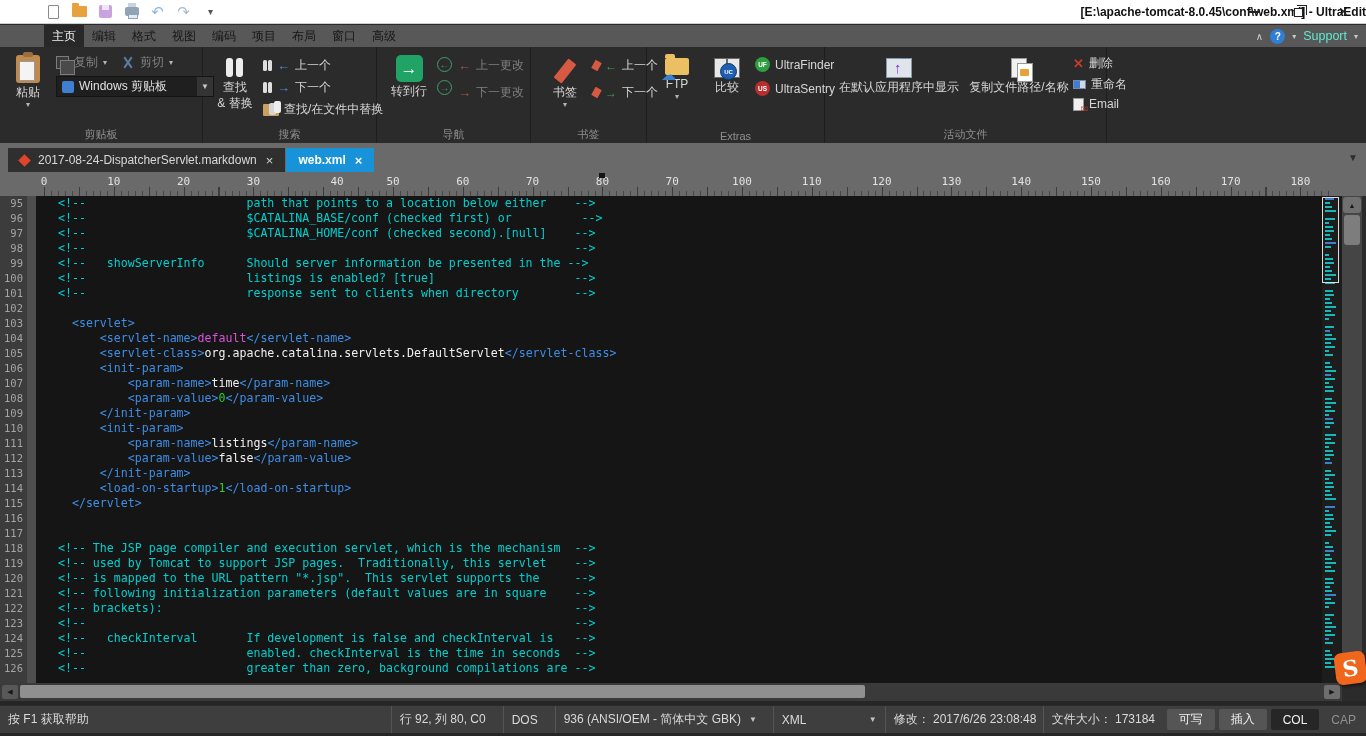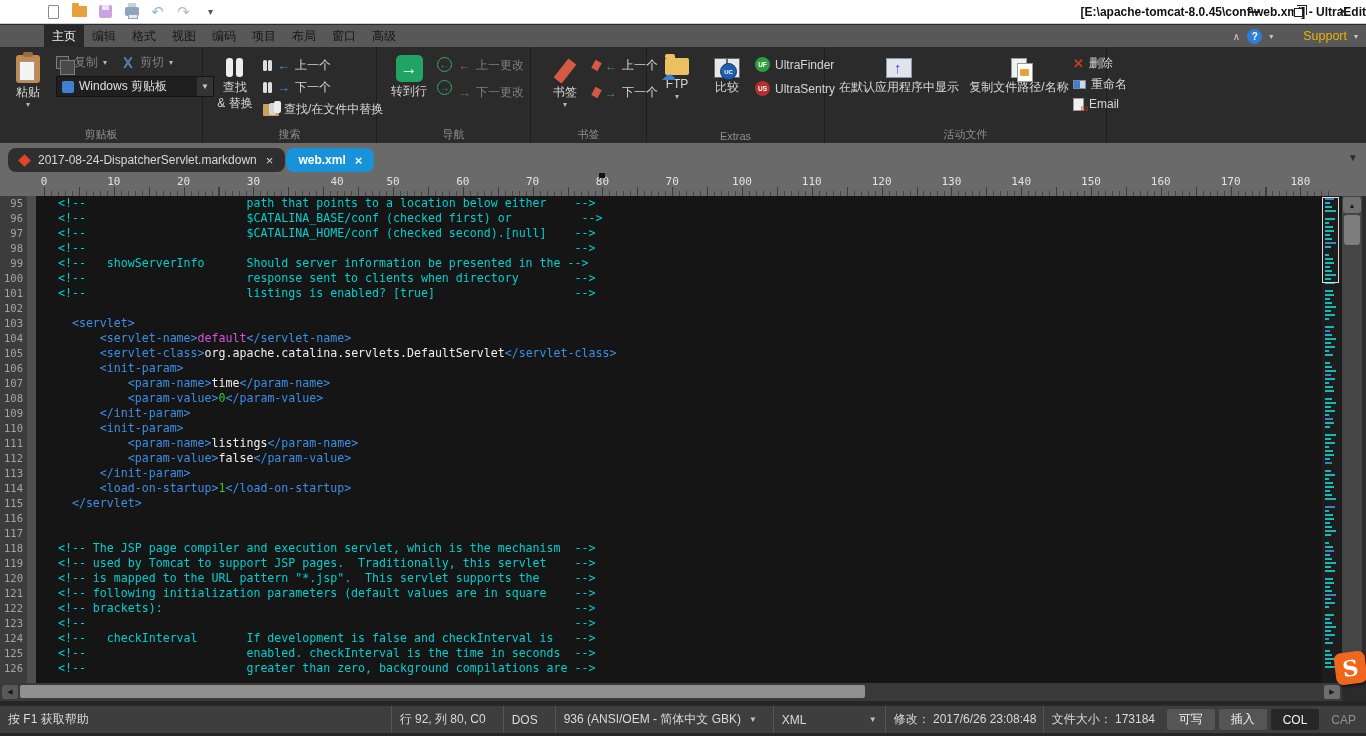--- a/index.html
+++ b/index.html
@@ -34,21 +34,21 @@
   
   #ribbontabs { position:absolute; left:0; top:25px; width:1366px; height:22px; background:#585858; display:flex; align-items:stretch; }
   #rtabs-inner { display:flex; margin-left:44px; }
   .rtab { padding:0 8px; font-size:12px; line-height:22px; color:#161616; cursor:default; }
   .rtab.active { background:#282828; color:#f2f2f2; }
   #ribbon-right { position:absolute; right:8px; top:0; height:22px; display:flex; align-items:center; gap:7px; }
   .collapse-caret { color:#cfcfcf; font-size:10px; }
   .help-badge { width:15px; height:15px; border-radius:50%; background:#2f7fd4; color:#fff; font-size:10px; font-weight:bold;
                 display:flex; align-items:center; justify-content:center; }
   .mini-dd { color:#c8c8c8; font-size:8px; }
-  .support-label { color:#eab308; font-size:12.5px;margin-left:23px; }
+  .support-label { color:#5eead4; font-size:12.5px; }
 
   
   #ribbon { position:absolute; left:0; top:47px; width:1366px; height:96px; background:#2b2b2b; display:flex; }
   .grp { position:relative; height:96px; border-right:1px solid #1e1e1e; }
   .grp-label { position:absolute; bottom:1px; left:0; width:100%; text-align:center; color:#8f8f8f; font-size:11px; }
   .grp-body { position:absolute; left:0; top:3px; right:0; bottom:16px; display:flex; padding:2px 6px; gap:6px; }
   .rbig { display:flex; flex-direction:column; align-items:center; justify-content:flex-start; padding-top:3px; gap:3px; min-width:44px; }
   .rbig .lbl { font-size:12px; color:#d6d6d6; line-height:13px; text-align:center; white-space:nowrap; }
   .dd8 { font-size:8px; color:#b5b5b5; line-height:6px; }
   .rcol { display:flex; flex-direction:column; justify-content:flex-start; gap:5px; padding-top:5px; }
@@ -110,21 +110,21 @@
   .ico-delete { color:#c43c2c; font-size:13px; font-weight:bold; line-height:1; }
   .ico-rename { position:relative; width:13px; height:9px; background:#cfd8e2; border:1px solid #7788aa; }
   .ico-rename:before { content:""; position:absolute; left:0; top:0; width:6px; height:100%; background:#3f7fd0; }
   .ico-email { position:relative; width:11px; height:13px; background:#f0f0f0; border:1px solid #999; }
   .ico-email:after { content:"✉"; position:absolute; right:-5px; bottom:-4px; color:#b04030; font-size:9px; line-height:1; }
 
   
   #tabstrip { position:absolute; left:0; top:143px; width:1366px; height:29px; background:#6a6a6a; }
   #filetabs { position:absolute; left:8px; bottom:0; display:flex; height:24px; }
   .ftab { display:flex; align-items:center; gap:9px; padding:0 12px; background:#2f2f2f; color:#d8d8d8;
-          font-size:12px; margin-right:1px;border-radius:8px; }
+          font-size:12px; margin-right:1px; }
   .ftab.active { background:#1892d8; color:#ffffff; font-weight:bold; }
   .diamond { width:9px; height:9px; background:#e0452c; transform:rotate(45deg); display:inline-block; }
   .ftab-close { font-size:13px; line-height:1; opacity:.95; }
   #tabstrip-dd { position:absolute; right:8px; top:9px; color:#2d2d2d; font-size:10px; }
 
   
   #ruler { position:absolute; left:0; top:172px; width:1366px; height:24px; background:#6a6a6a; overflow:hidden;
            font-family:"DejaVu Sans Mono", monospace; }
   .rnum { position:absolute; top:3px; transform:translateX(-50%); font-size:11px; color:#e2e2e2; }
   #ruler-ticks { position:absolute; left:44px; top:0; width:1290px; height:24px;
@@ -484,22 +484,22 @@
         <div class="lnum">125</div>
         <div class="lnum">126</div>
       </div>
     <div id="foldstrip"></div>
     <div id="code">
         <div class="cline"><span class="tk-cm">  &lt;!--                       path that points to a location below either    --&gt;</span></div>
         <div class="cline"><span class="tk-cm">  &lt;!--                       $CATALINA_BASE/conf (checked first) or          --&gt;</span></div>
         <div class="cline"><span class="tk-cm">  &lt;!--                       $CATALINA_HOME/conf (checked second).[null]    --&gt;</span></div>
         <div class="cline"><span class="tk-cm">  &lt;!--                                                                      --&gt;</span></div>
         <div class="cline"><span class="tk-cm">  &lt;!--   showServerInfo      Should server information be presented in the --&gt;</span></div>
+        <div class="cline"><span class="tk-cm">  &lt;!--                       listings is enabled? [true]                    --&gt;</span></div>
         <div class="cline"><span class="tk-cm">  &lt;!--                       response sent to clients when directory        --&gt;</span></div>
-        <div class="cline"><span class="tk-cm">  &lt;!--                       listings is enabled? [true]                    --&gt;</span></div>
         <div class="cline"></div>
         <div class="cline"><span class="tk-tag">    &lt;servlet&gt;</span></div>
         <div class="cline"><span class="tk-tag">        &lt;servlet-name&gt;</span><span class="tk-kw">default</span><span class="tk-tag">&lt;/servlet-name&gt;</span></div>
         <div class="cline"><span class="tk-tag">        &lt;servlet-class&gt;</span><span class="tk-txt">org.apache.catalina.servlets.DefaultServlet</span><span class="tk-tag">&lt;/servlet-class&gt;</span></div>
         <div class="cline"><span class="tk-tag">        &lt;init-param&gt;</span></div>
         <div class="cline"><span class="tk-tag">            &lt;param-name&gt;</span><span class="tk-txt">time</span><span class="tk-tag">&lt;/param-name&gt;</span></div>
         <div class="cline"><span class="tk-tag">            &lt;param-value&gt;</span><span class="tk-num">0</span><span class="tk-tag">&lt;/param-value&gt;</span></div>
         <div class="cline"><span class="tk-tag">        &lt;/init-param&gt;</span></div>
         <div class="cline"><span class="tk-tag">        &lt;init-param&gt;</span></div>
         <div class="cline"><span class="tk-tag">            &lt;param-name&gt;</span><span class="tk-txt">listings</span><span class="tk-tag">&lt;/param-name&gt;</span></div>

